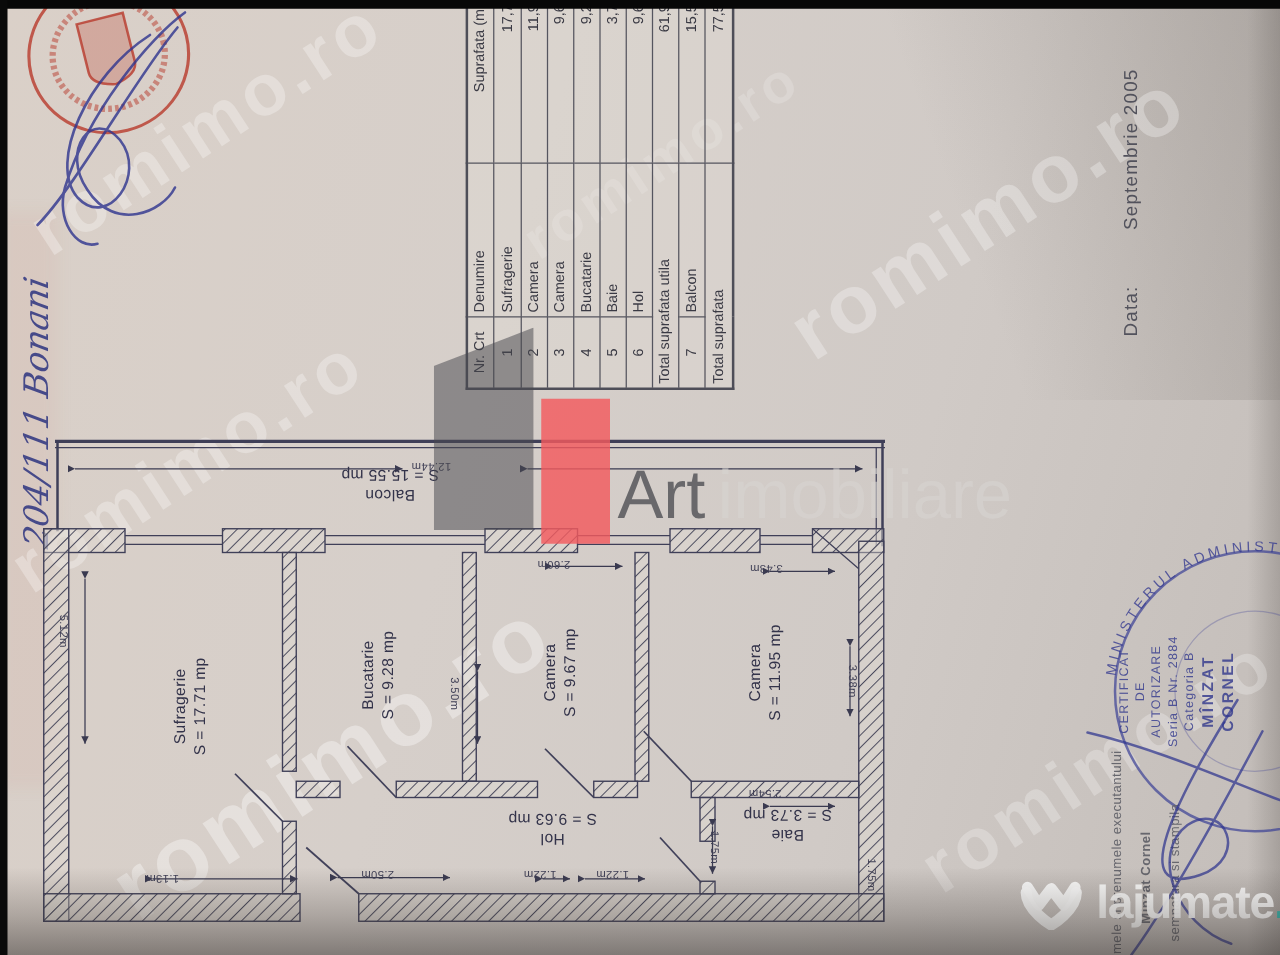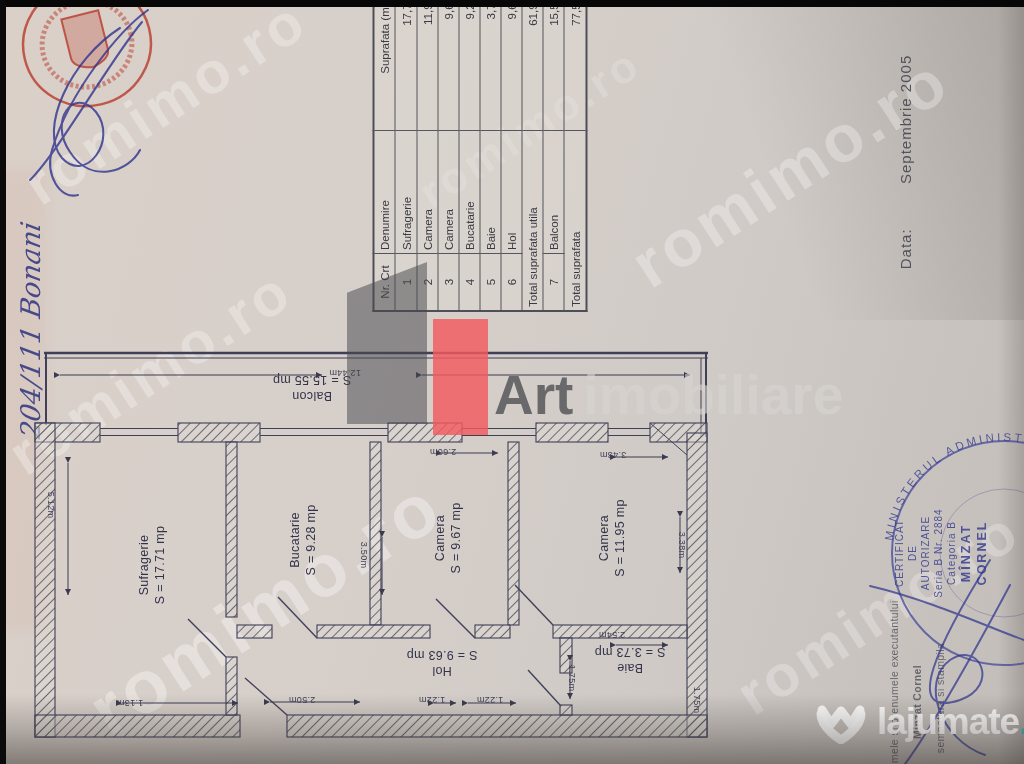--- a/index.html
+++ b/index.html
@@ -42,22 +42,22 @@
   .handw{font-family:"DejaVu Serif",serif;font-style:italic;font-size:27px;color:#2d3480;
     transform:translate(-50%,-50%) rotate(-90deg) skewX(-10deg);opacity:.85;}
   
   .stampblk{font-size:10px;line-height:1.3;color:rgba(57,64,143,.85);letter-spacing:1px;}
   .stampblk .big{font-weight:bold;font-size:12.5px;letter-spacing:2px;}
   
   .art-flag{left:347px;top:262px;width:80px;height:162px;background:rgba(72,72,78,.52);
     clip-path:polygon(0 19%,100% 0%,100% 100%,0 100%);}
   .art-red{left:433px;top:319px;width:55px;height:116px;background:rgba(243,90,94,.82);}
   .art-text{left:494px;top:368px;font-size:55px;line-height:1;white-space:nowrap;}
-  .art-text .w1{font-weight:bold;color:rgba(95,95,99,.92);}
-  .art-text .w2{font-weight:bold;color:rgba(214,212,209,.62);margin-left:10px;}
+  .art-text .w1{font-weight:normal;color:rgba(95,95,99,.92);}
+  .art-text .w2{font-weight:normal;color:rgba(214,212,209,.62);margin-left:10px;}
   
   .ljm{left:814px;top:698px;display:flex;align-items:center;gap:9px;}
   .ljm .t{font-size:37px;font-weight:bold;color:rgba(255,255,255,.94);line-height:1;letter-spacing:-1px;}
   .ljm .tld{color:#35b3ab;}
   svg{display:block;}
 </style>
 </head>
 <body>
 
 <div id="page" class="noint">

